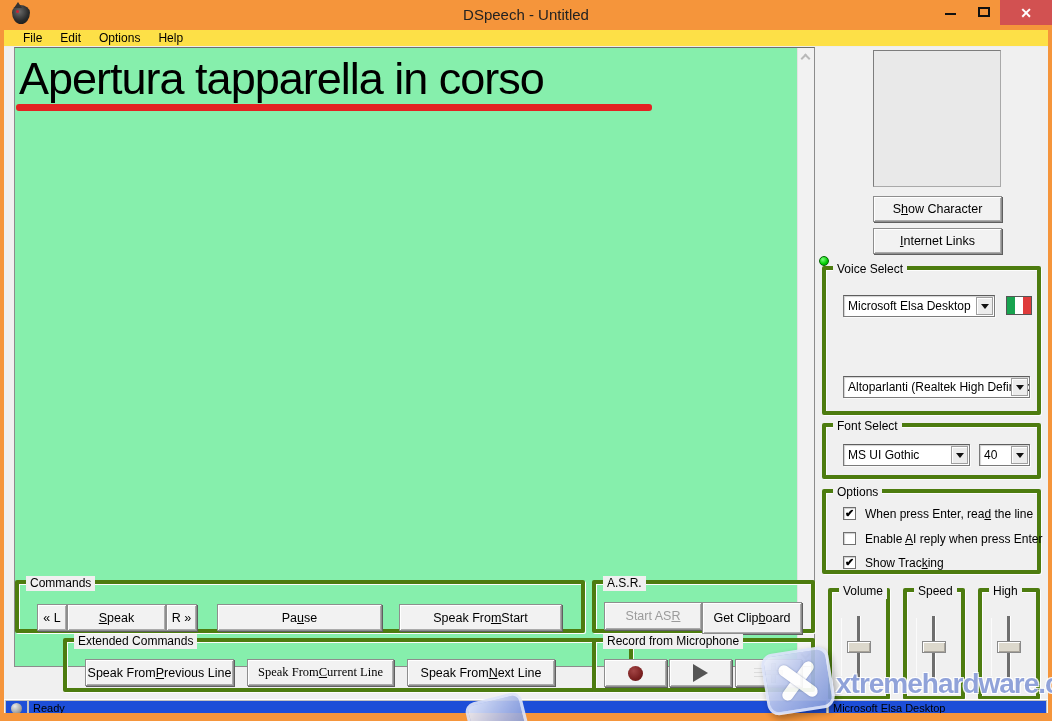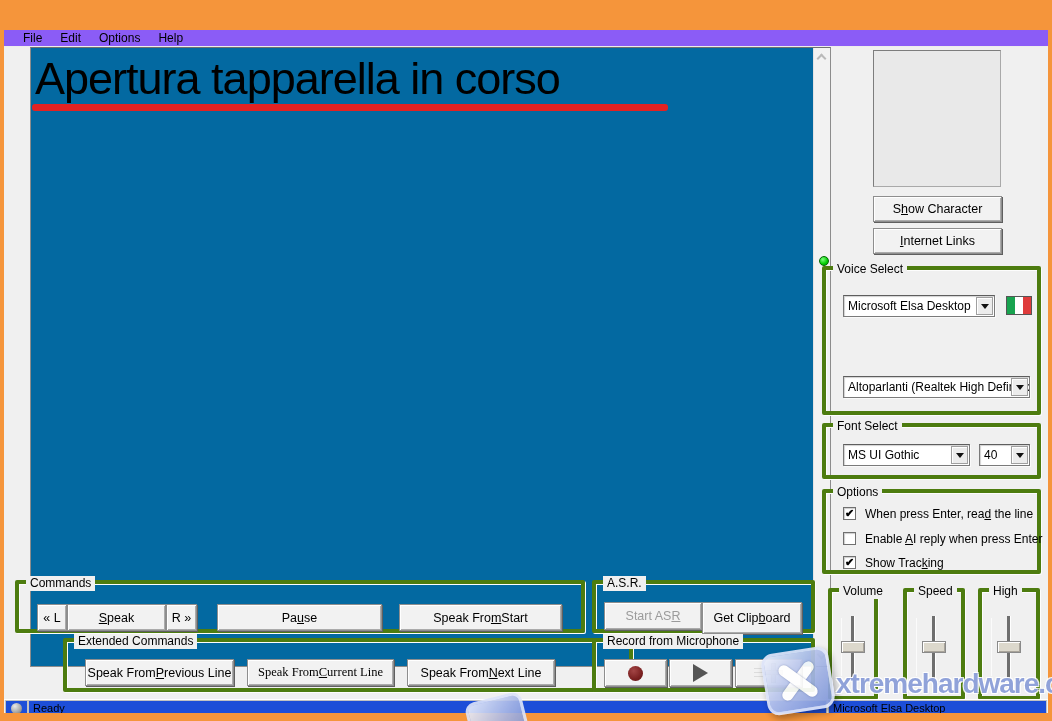--- a/index.html
+++ b/index.html
@@ -19,35 +19,35 @@
   .app-icon::after  { content:""; position:absolute; left:2px; top:-3px; width:0; height:0; border-left:4px solid transparent; border-right:4px solid transparent; border-bottom:6px solid #333; }
   .title-text { position:absolute; left:0; right:0; top:6px; text-align:center; font-size:15px; color:#222; }
   .win-controls { position:absolute; right:0; top:0; display:flex; align-items:flex-start; }
   .ctrl-btn { height:24px; display:flex; align-items:center; justify-content:center; cursor:default; }
   .btn-min { width:36px; } .btn-min .dash { width:11px; height:2px; background:#111; margin-top:4px; }
   .btn-max { width:32px; } .btn-max .boxglyph { width:12px; height:10px; border:2px solid #111; background:transparent; }
   .btn-close { width:52px; height:25px; background:#D25151; color:#fff; font-size:14px; font-weight:bold; }
   
   .menubar {
     position:absolute; left:4px; top:30px; width:1044px; height:17px;
-    background:#8b5cf6; display:flex; align-items:center; padding-left:10px; gap:0;
+    background:#fde047; display:flex; align-items:center; padding-left:10px; gap:0;
     border-bottom:1px solid #ededed;
   }
   .menu-item { font-size:12px; color:#000; padding:0 9px; }
   
   .workarea { position:absolute; left:4px; top:47px; width:1044px; height:652px; background:#f0f0f0; }
   
   .statusbar { position:absolute; left:4px; top:699px; width:1044px; height:14px; background:#f0f0f0; overflow:hidden; border-top:1px solid #fff; }
   .status-panel { position:absolute; top:0; height:14px; border:1px solid #c2c2c2; border-bottom-color:#efefef; background:#1d4ed8; font-size:11px; color:#000; padding:1px 0 0 4px; overflow:hidden; }
   .sphere-icon { position:absolute; left:6px; top:2px; width:11px; height:11px; border-radius:50%;
     background:radial-gradient(circle at 35% 30%, #e8e8e8 0%, #a9a9a9 55%, #6f6f6f 100%); }
   
   .editor {
     position:absolute; left:14px; top:47px; width:801px; height:620px;
-    background:#0369a1; border:1px solid #8c8c8c; border-top-color:#6f6f6f;margin-left:16px;
+    background:#86efac; border:1px solid #8c8c8c; border-top-color:#6f6f6f;
   }
   .headline {
     position:absolute; left:4px; top:6px;
     font-size:45px; letter-spacing:-1px; color:#000; white-space:nowrap; line-height:1.1;
   }
   .red-underline { position:absolute; left:1px; top:56px; width:636px; height:7px; background:#E32222; border-radius:3px; }
   .scrollbar { position:absolute; right:0; top:0; bottom:0; width:17px; background:#f2f2f2; border-left:1px solid #e3e3e3; }
   .scroll-arrow { position:absolute; left:4px; width:9px; height:9px; }
   .scroll-arrow span { position:absolute; left:0; top:2px; width:7px; height:7px; border-top:2px solid #b9b9b9; border-left:2px solid #b9b9b9; }
   .scroll-up { top:5px; } .scroll-up span { transform:rotate(45deg); }
@@ -128,20 +128,35 @@
     text-shadow:-1px -1px 0 rgba(255,255,255,.85), 1px -1px 0 rgba(255,255,255,.85),
                 -1px 1px 0 rgba(255,255,255,.85), 1px 1px 0 rgba(255,255,255,.85);
   }
   u { text-decoration:underline; }
 </style>
 </head>
 <body>
 
 <div class="window">
 
+  <div class="titlebar">
+    <div class="app-icon"></div>
+    <div class="title-text">DSpeech - Untitled</div>
+    <div class="win-controls">
+      <div class="ctrl-btn btn-min">
+          <span class="dash"></span>
+        </div>
+      <div class="ctrl-btn btn-max">
+          <span class="boxglyph"></span>
+        </div>
+      <div class="ctrl-btn btn-close">
+          <span>✕</span>
+        </div>
+    </div>
+  </div>
 
   <div class="menubar">
     <span class="menu-item">File</span>
     <span class="menu-item">Edit</span>
     <span class="menu-item">Options</span>
     <span class="menu-item">Help</span>
   </div>
 
   <div class="workarea"></div>
 
@@ -249,21 +264,21 @@
     </button>
     <button class="win-btn" style="left:139px; top:17px; width:67px; height:28px;">
       <span class="add-glyph">
           <span class="lines"></span>
           <span class="plus-v"></span>
           <span class="plus-h"></span>
         </span>
     </button>
   </div>
 
-  <div class="groupbox" style="left:828px; top:588px; width:50px; height:112px;padding-left:19px;">
+  <div class="groupbox" style="left:828px; top:588px; width:62px; height:112px;padding-left:19px;">
     <span class="group-label">Volume</span>
     <span class="tickline"></span>
     <div class="slider-track"></div>
     <div class="slider-thumb"></div>
   </div>
   <div class="groupbox" style="left:903px; top:588px; width:62px; height:112px;">
     <span class="group-label">Speed</span>
     <span class="tickline"></span>
     <div class="slider-track"></div>
     <div class="slider-thumb"></div>

